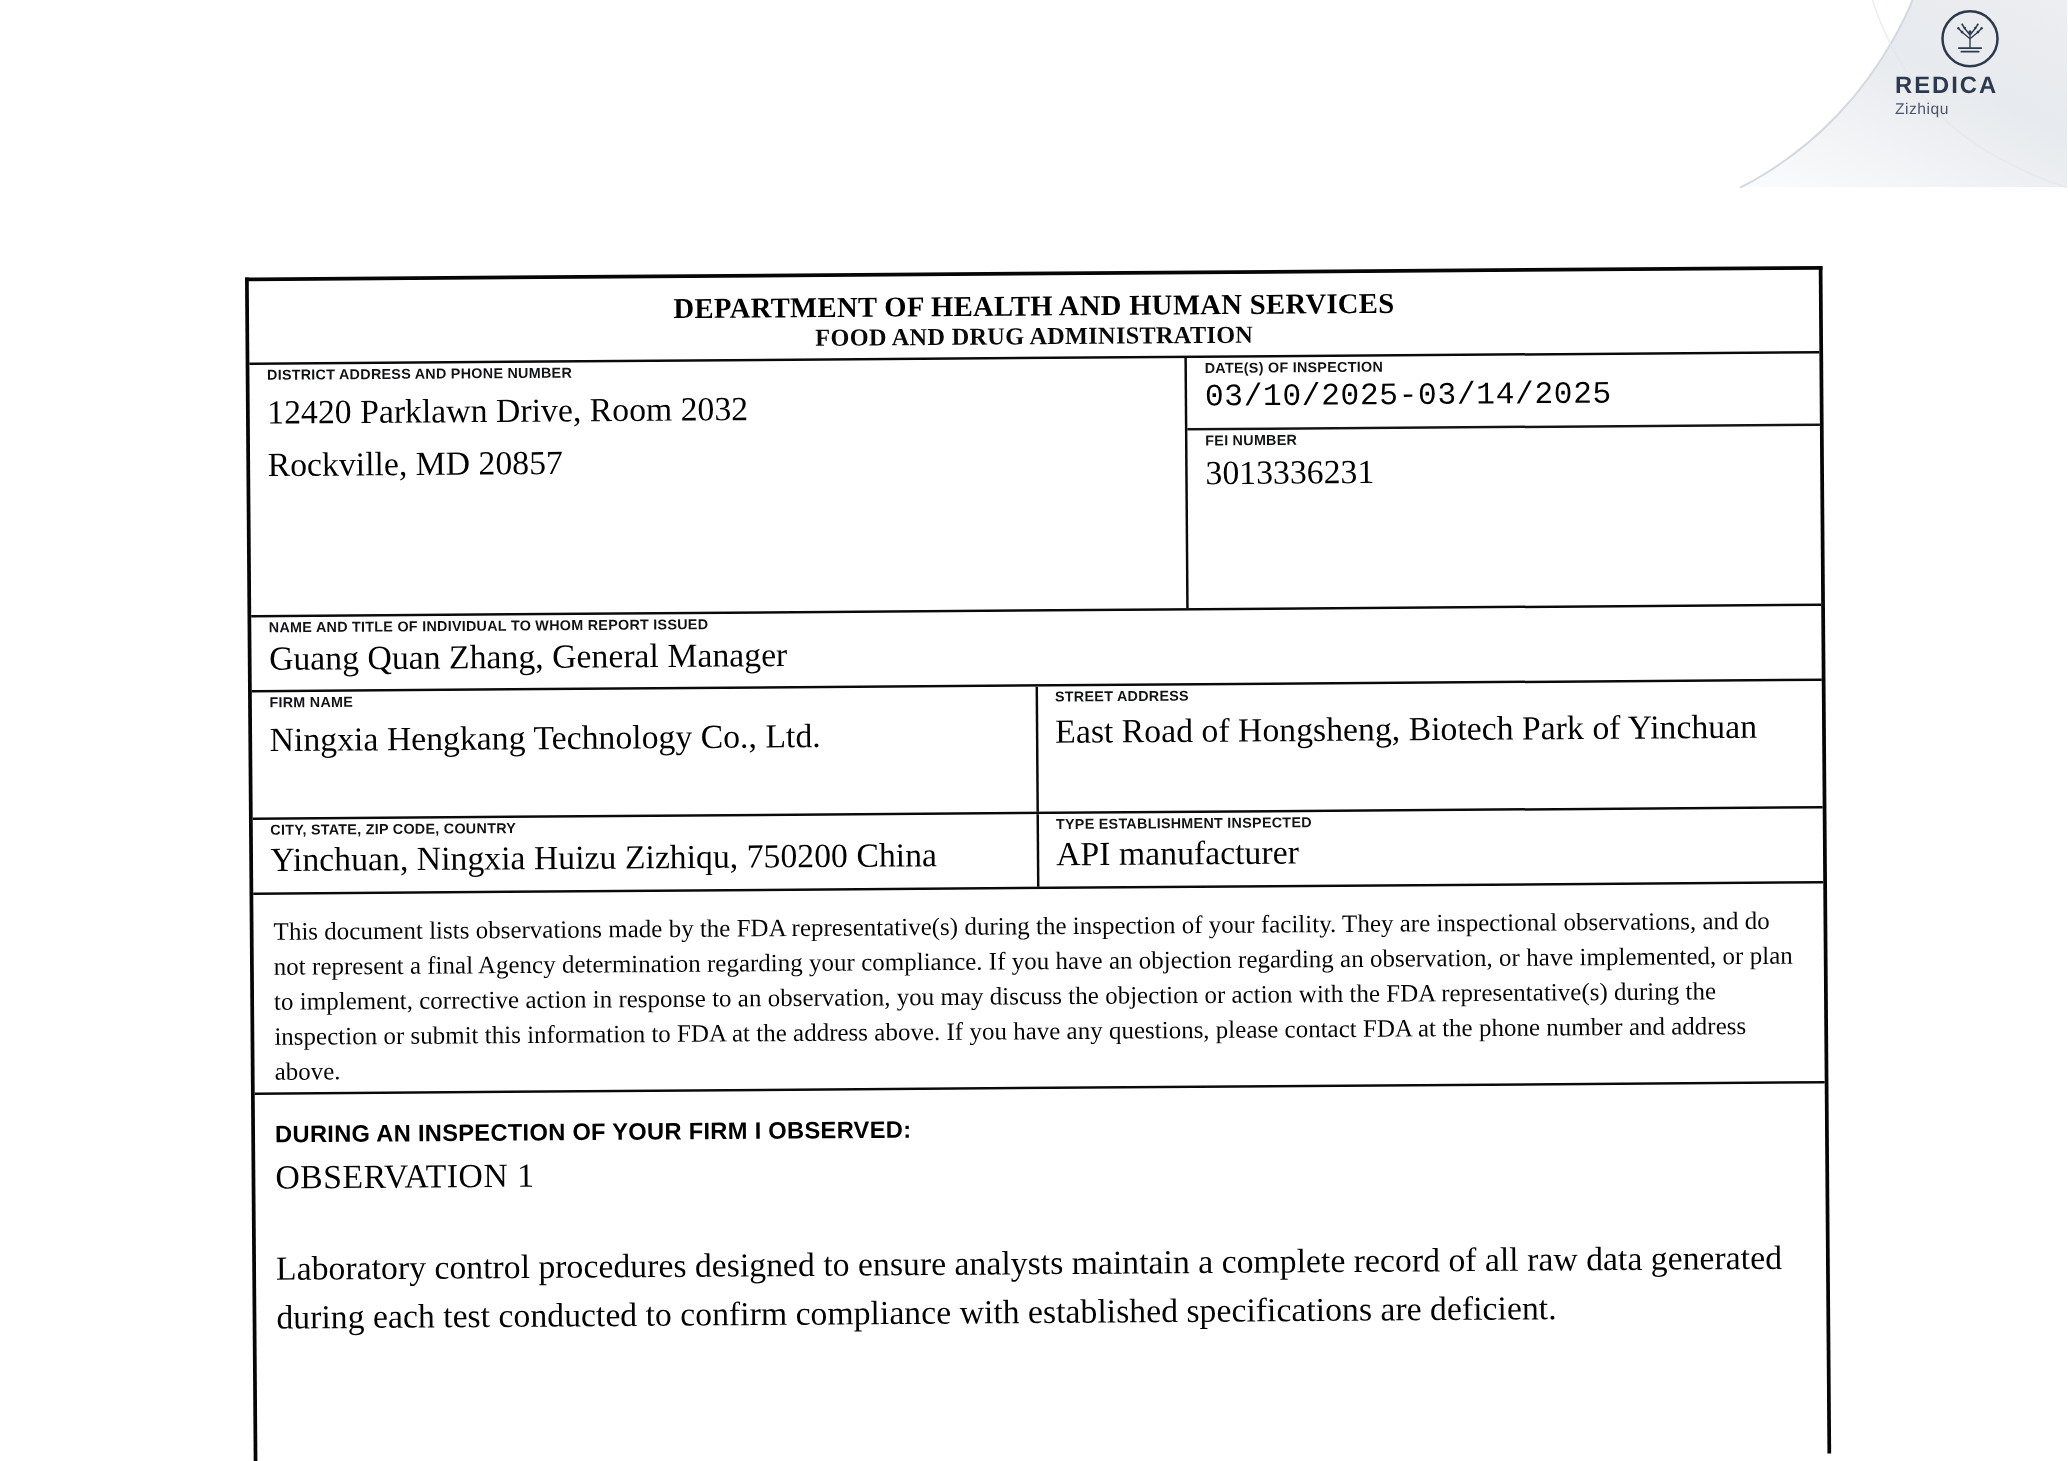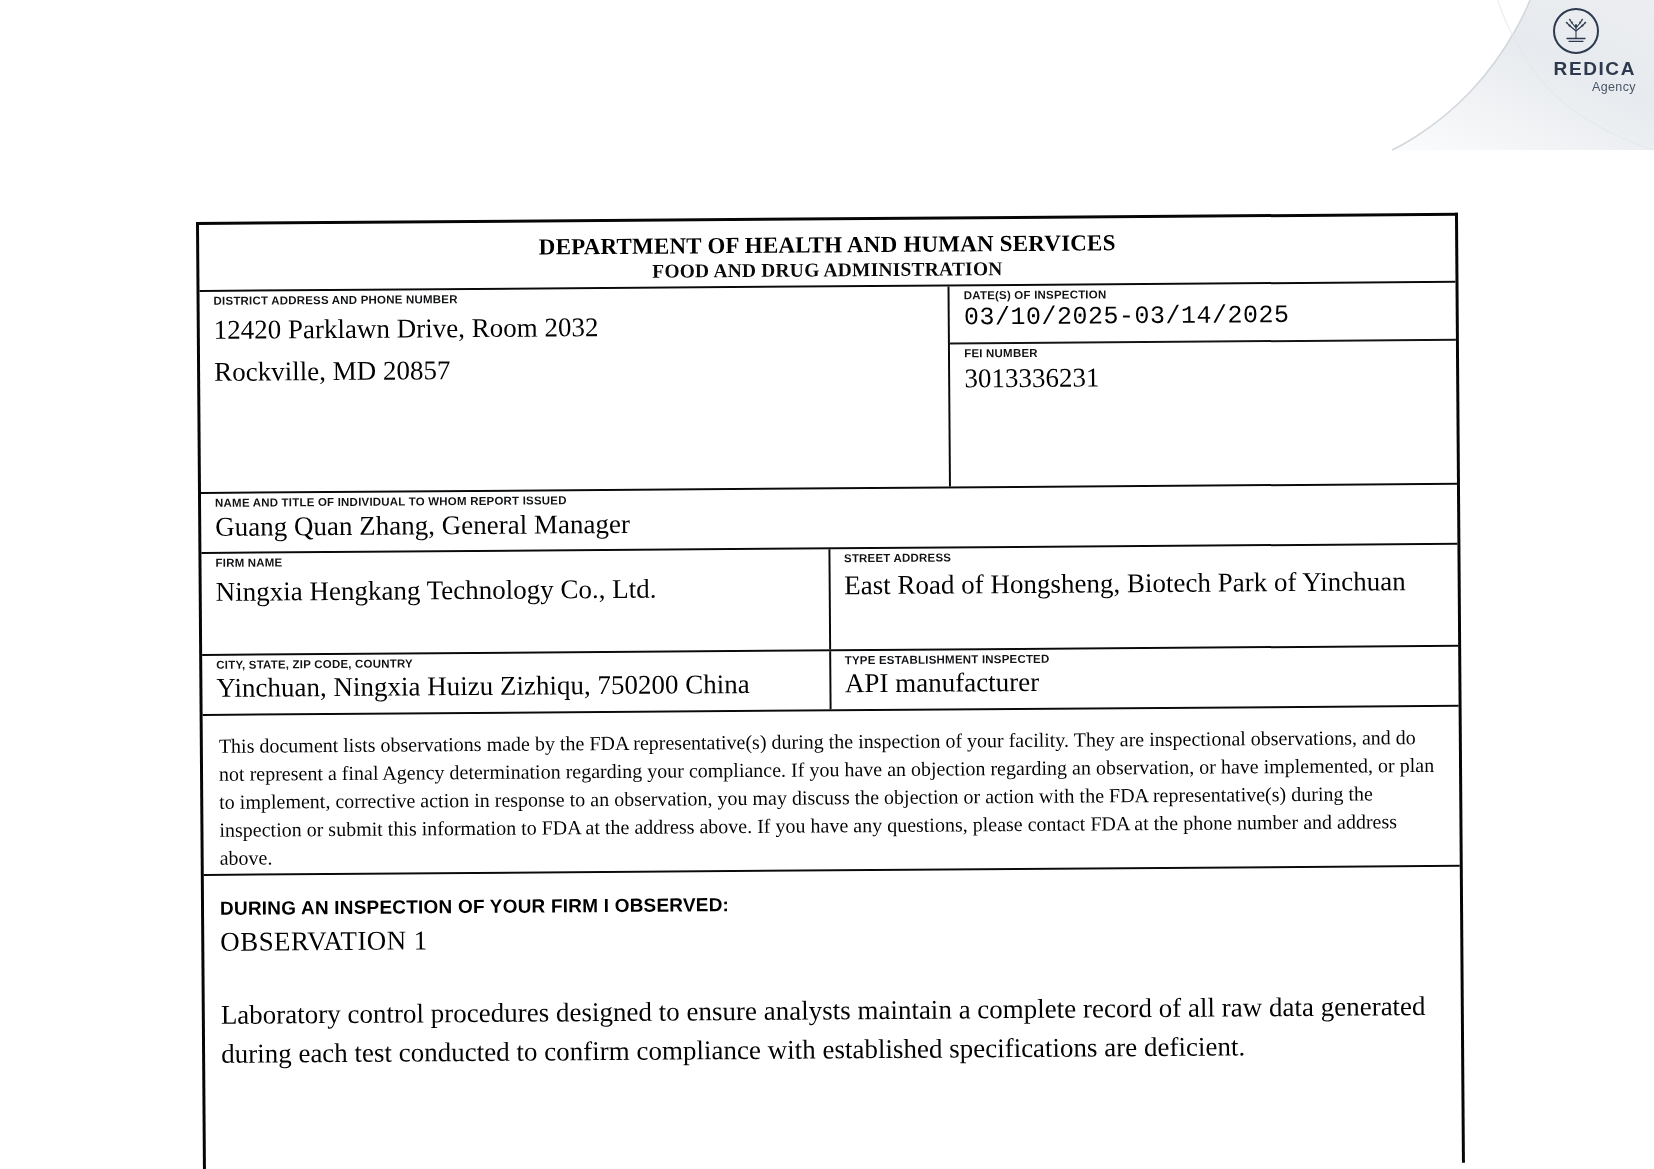--- a/index.html
+++ b/index.html
@@ -35,21 +35,21 @@
     pointer-events: none;
   }
   #corner-fold-edge svg { display:block; }
 
   
   #watermark {
     position: absolute;
     top: 8px;
     right: 18px;
     width: 120px;
-    text-align: right;
+    text-align: left;
     font-family: "Liberation Sans", sans-serif;
     color: #2d3a4d;
     user-select: none;
   }
   #watermark .logo-circle {
     width: 46px;
     height: 46px;
     margin: 0 auto 5px auto;
     border: 2.5px solid #2d3a4d;
     border-radius: 50%;
@@ -211,21 +211,21 @@
         <circle cx="9.8" cy="4.6" r="0.85"></circle>
           <circle cx="22.2" cy="4.6" r="0.85"></circle>
       </g>
       <g stroke="#2d3a4d" stroke-width="1.3" stroke-linecap="round">
         <path d="M7 23.5 L25 23.5"></path>
         <path d="M9 26.3 L23 26.3"></path>
       </g>
     </svg>
   </div>
   <div class="brand">REDICA</div>
-  <div class="brand-sub">Agency</div>
+  <div class="brand-sub">Zizhiqu</div>
 </div>
 
 <div id="form-sheet">
 
   <div class="cell sep-h" id="agency-header">
     <div id="agency-line1">DEPARTMENT OF HEALTH AND HUMAN SERVICES</div>
     <div id="agency-line2">FOOD AND DRUG ADMINISTRATION</div>
   </div>
 
   <div class="row sep-h">

